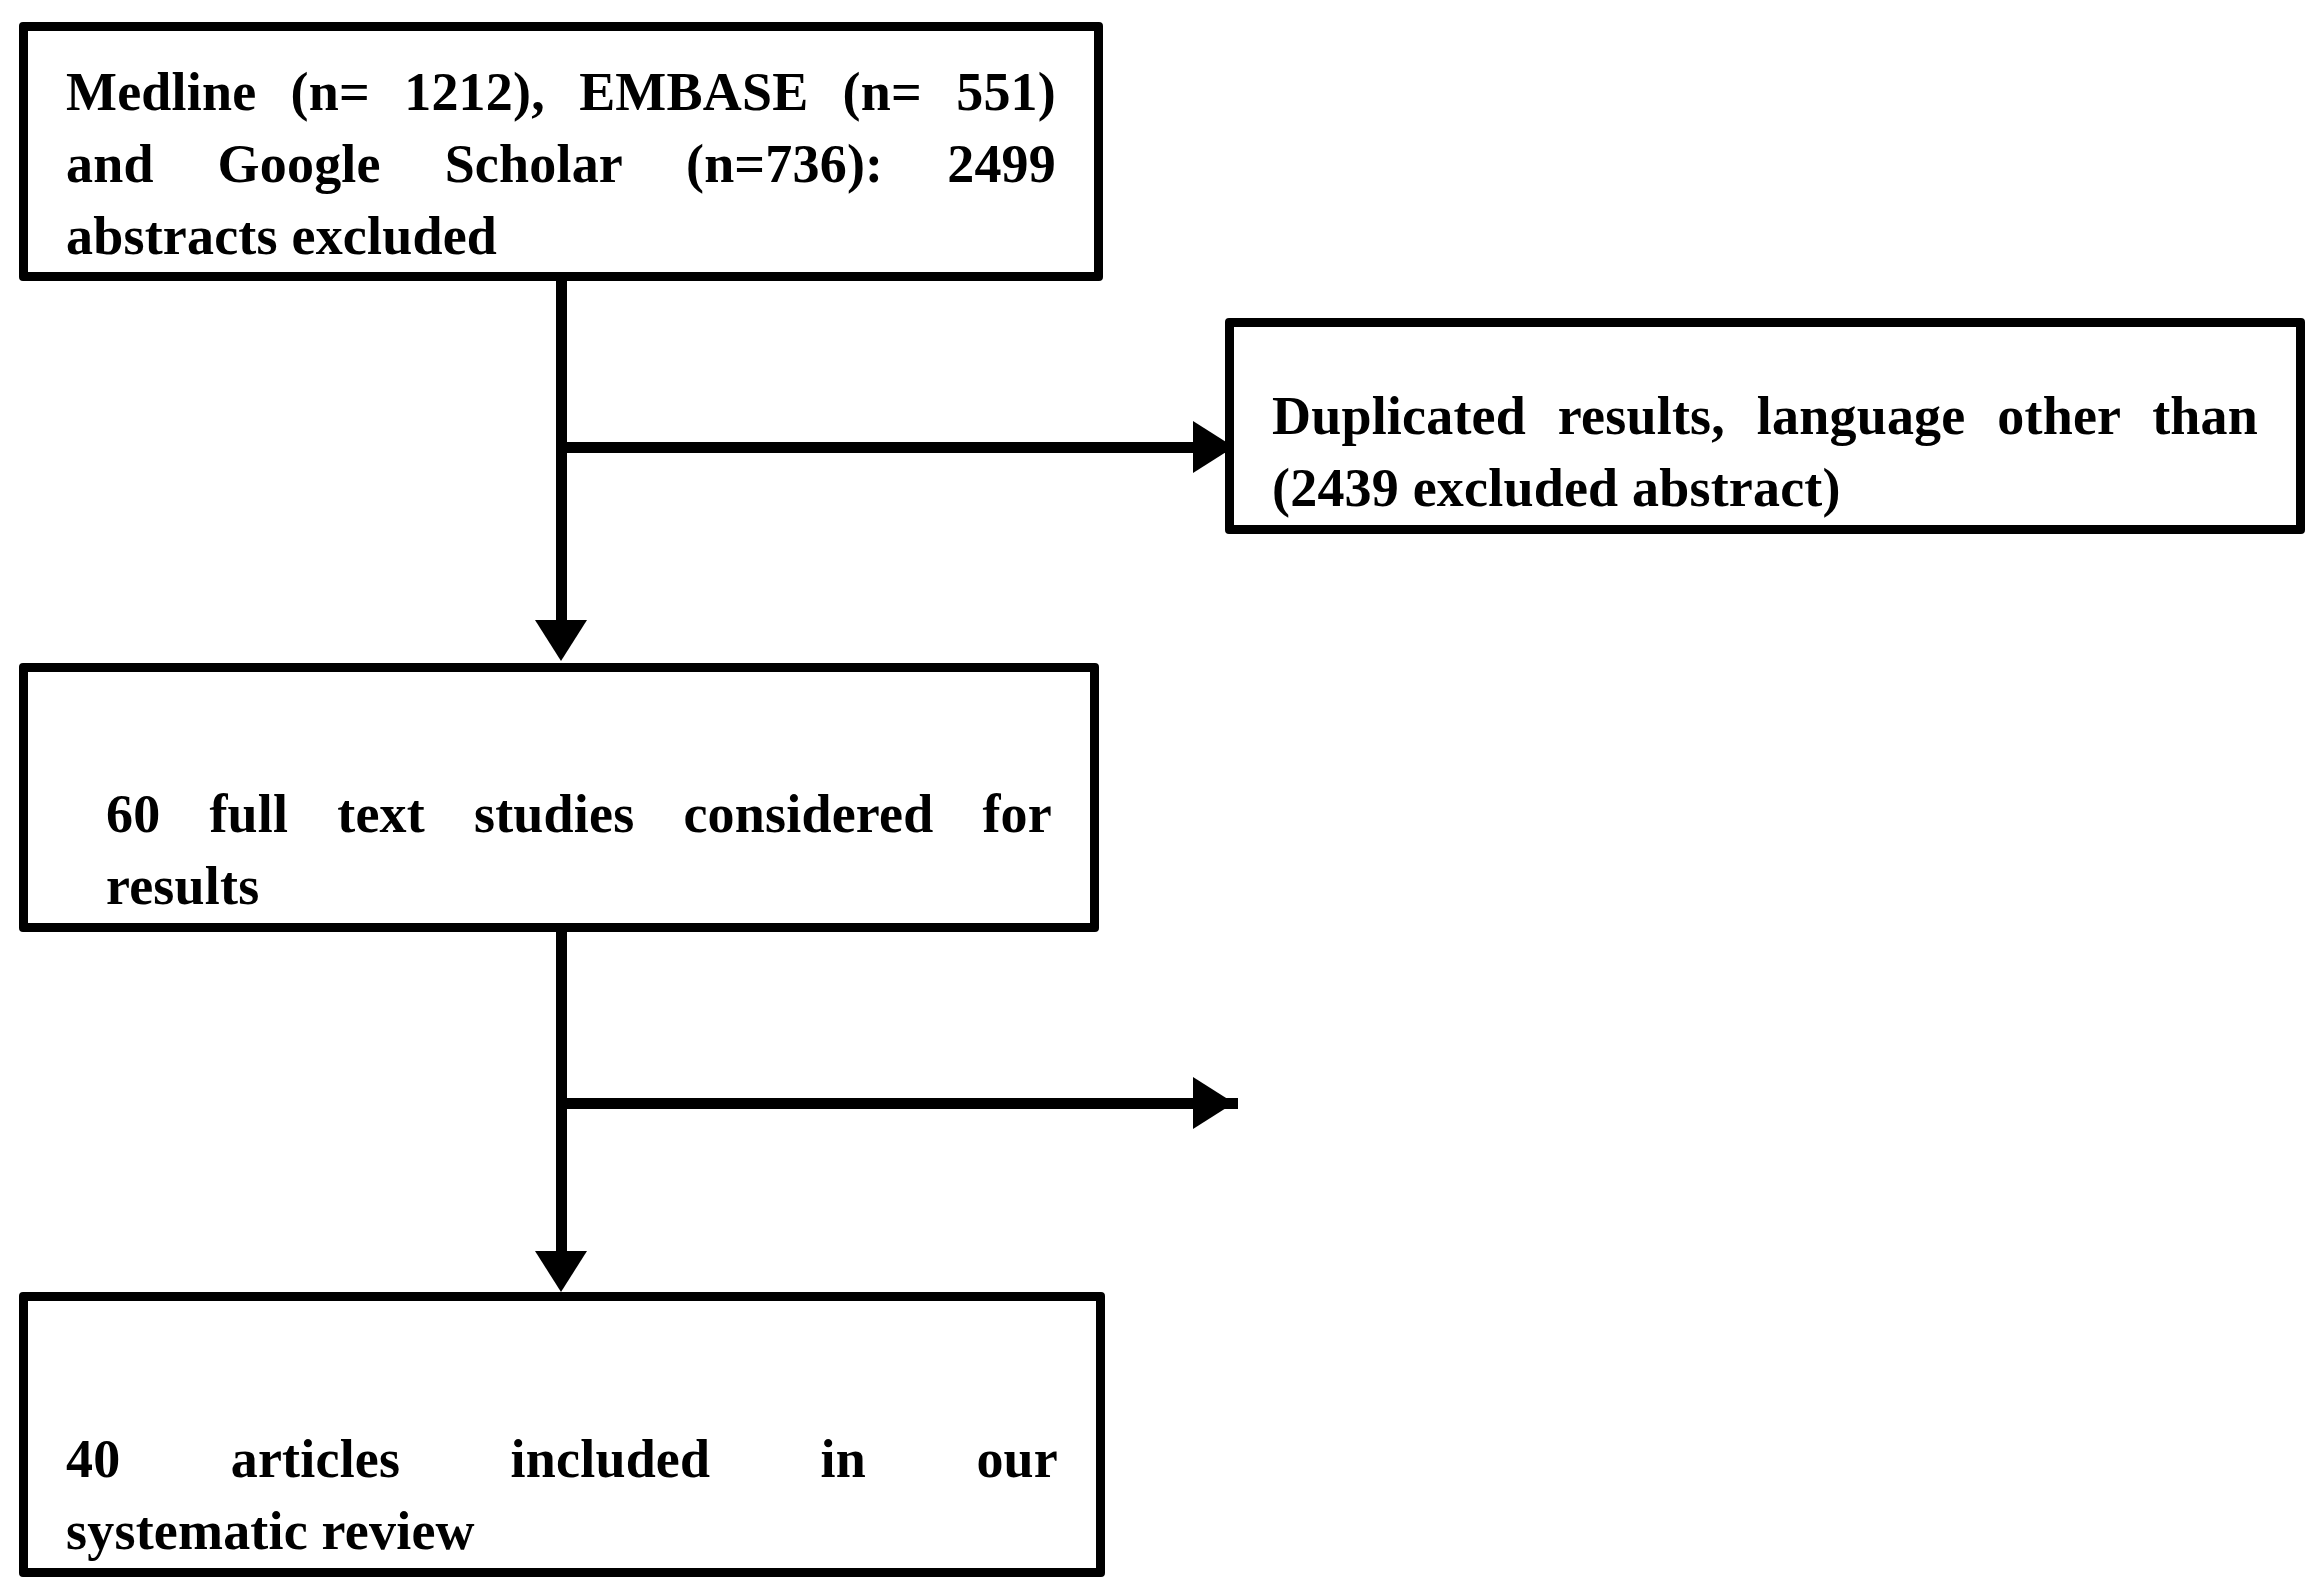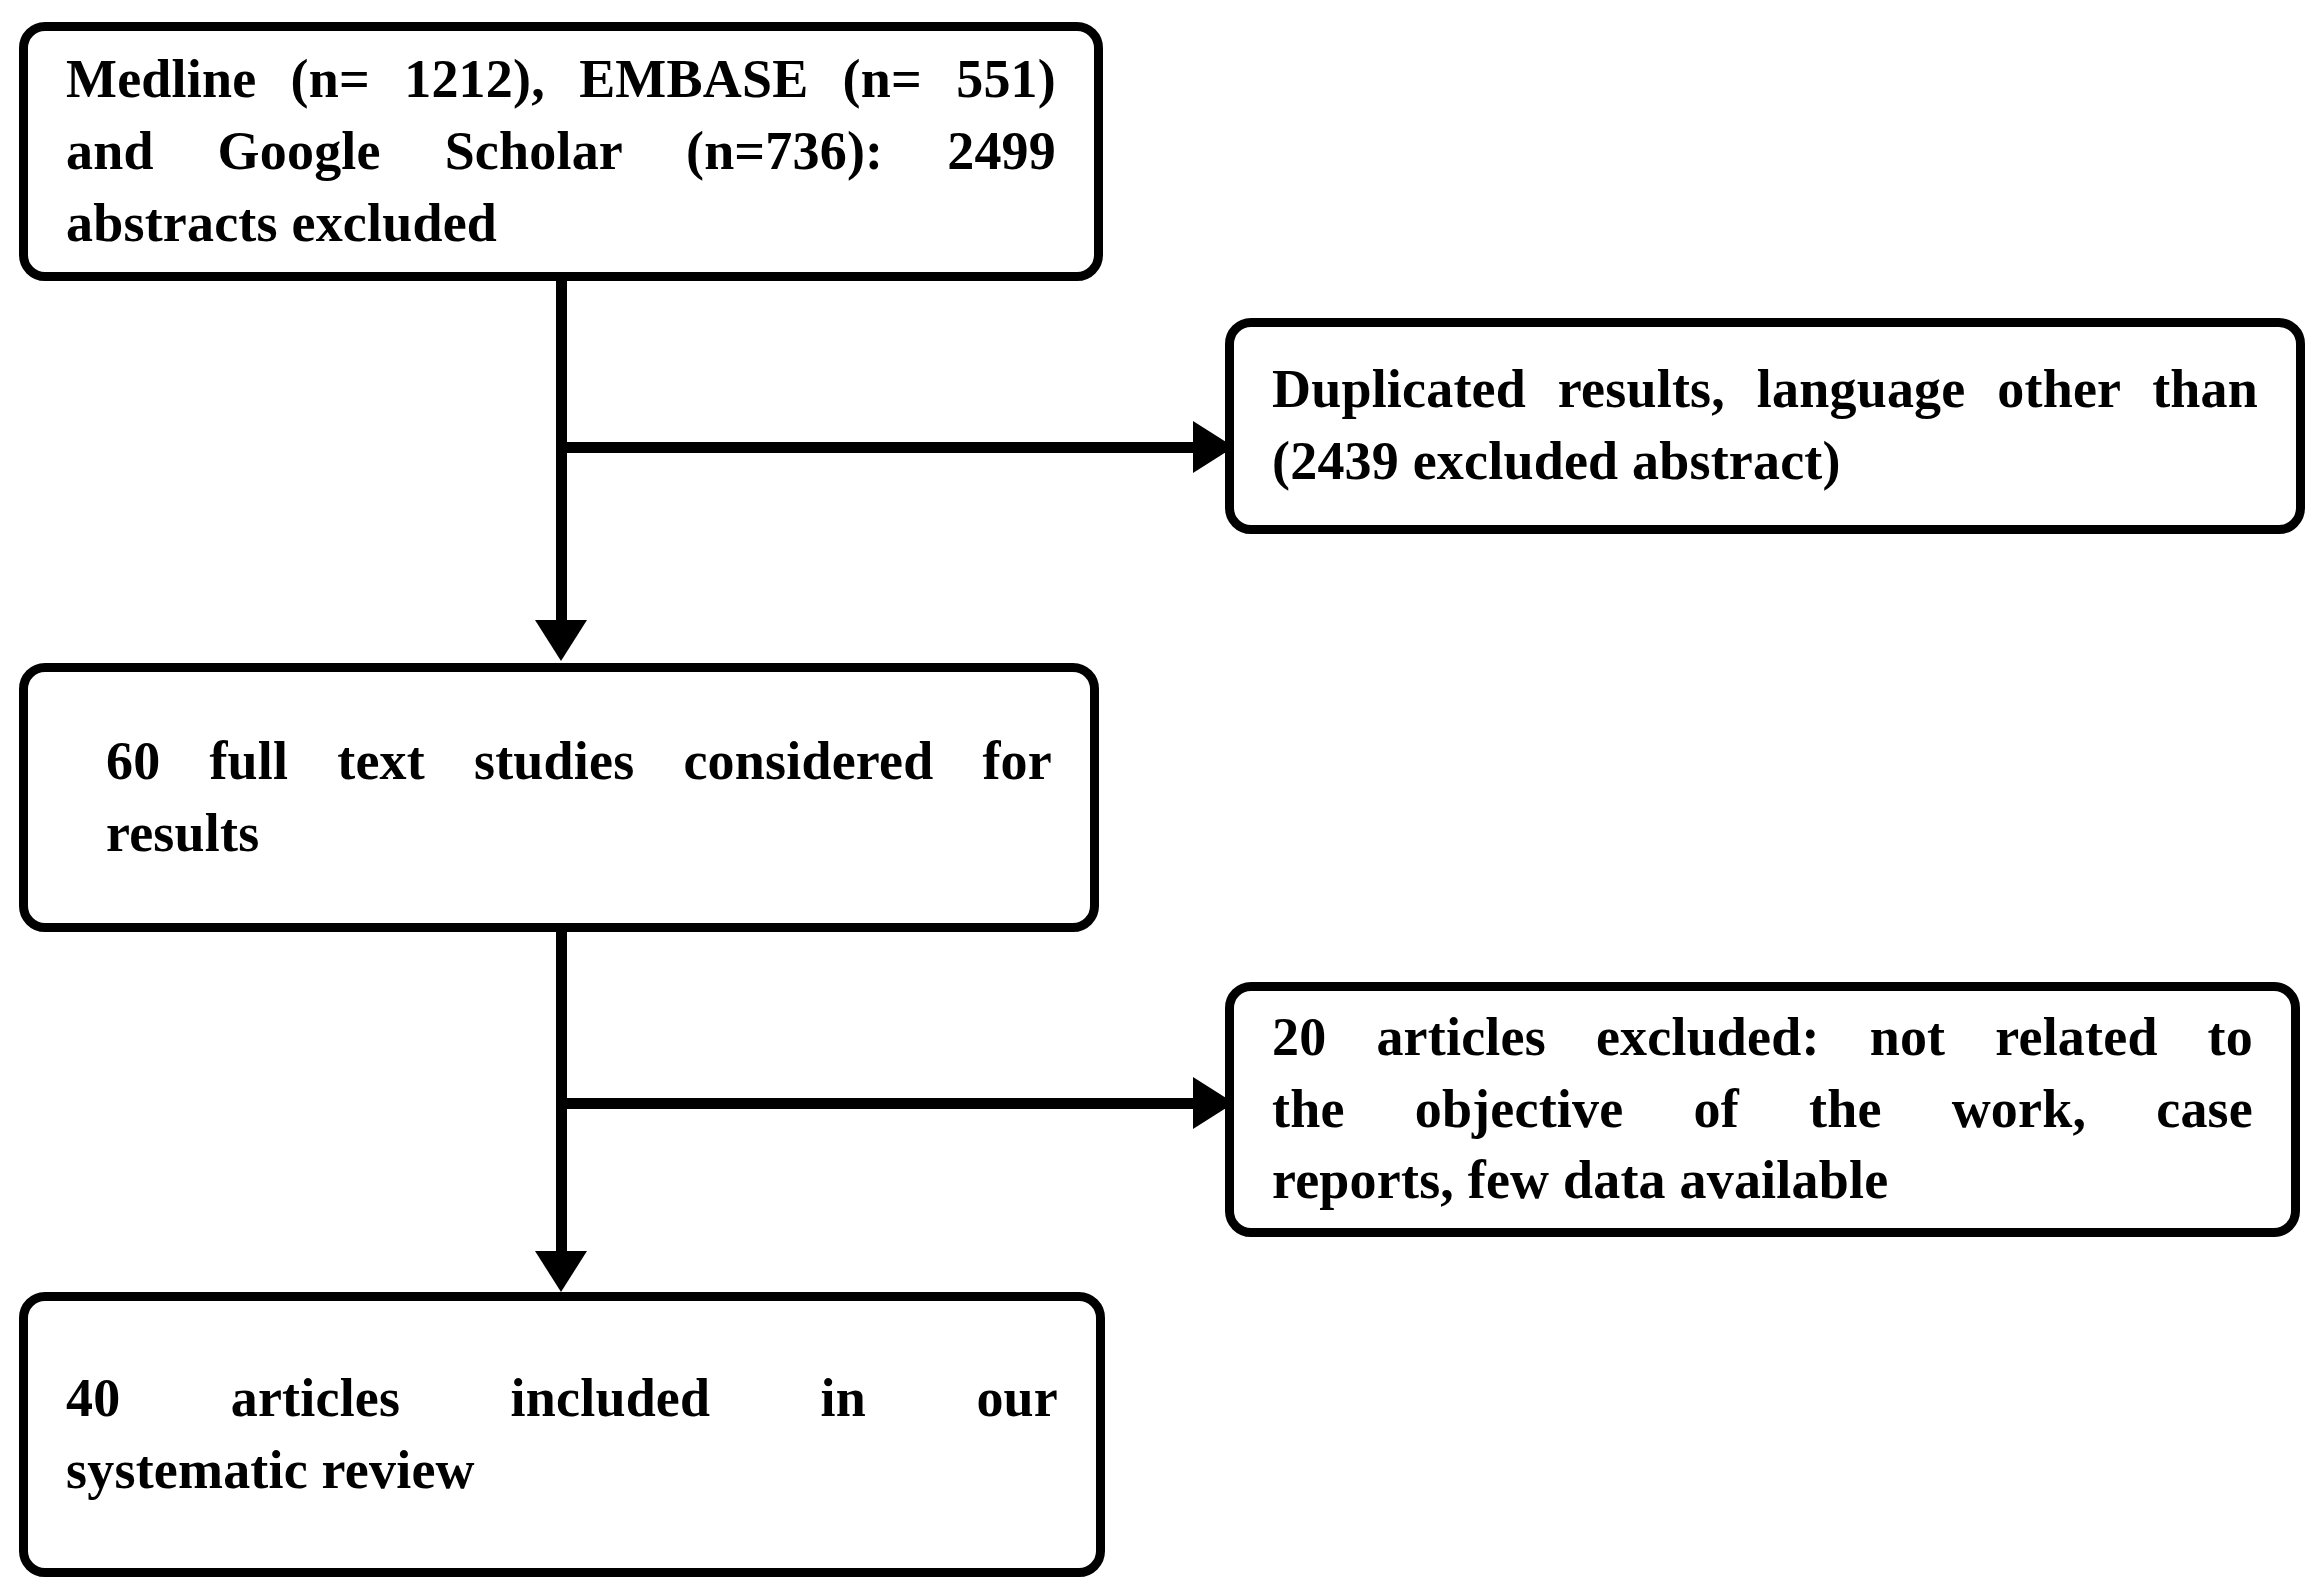--- a/index.html
+++ b/index.html
@@ -18,23 +18,23 @@
     background: #ffffff;
     overflow: hidden;
   }
 
   
   .flow-box {
     position: absolute;
     box-sizing: border-box;
     background: #ffffff;
     border: 9.5px solid #000000;
-    border-radius: 26px;
+    border-radius: 4px;
     display: flex;
-    align-items: center;
+    align-items: flex-end;
     z-index: 3;
   }
   .flow-box .box-text {
     display: block;
     width: 100%;
     padding: 0 38px;
     font-family: "Liberation Serif", "DejaVu Serif", serif;
     font-weight: bold;
     font-size: 54px;
     line-height: 1.33;
@@ -135,27 +135,20 @@
     </span>
   </div>
 
   <div class="flow-box" id="box-fulltext">
     <span class="box-text">
       <span class="line">60 full text studies considered for</span>
       <span class="line last">results</span>
     </span>
   </div>
 
-  <div class="flow-box" id="box-excluded-articles">
-    <span class="box-text">
-      <span class="line">20 articles excluded: not related to</span>
-      <span class="line">the objective of the work, case</span>
-      <span class="line last">reports, few data available</span>
-    </span>
-  </div>
 
   <div class="flow-box" id="box-included">
     <span class="box-text">
       <span class="line">40 articles included in our</span>
       <span class="line last">systematic review</span>
     </span>
   </div>
 
 </div>
 

